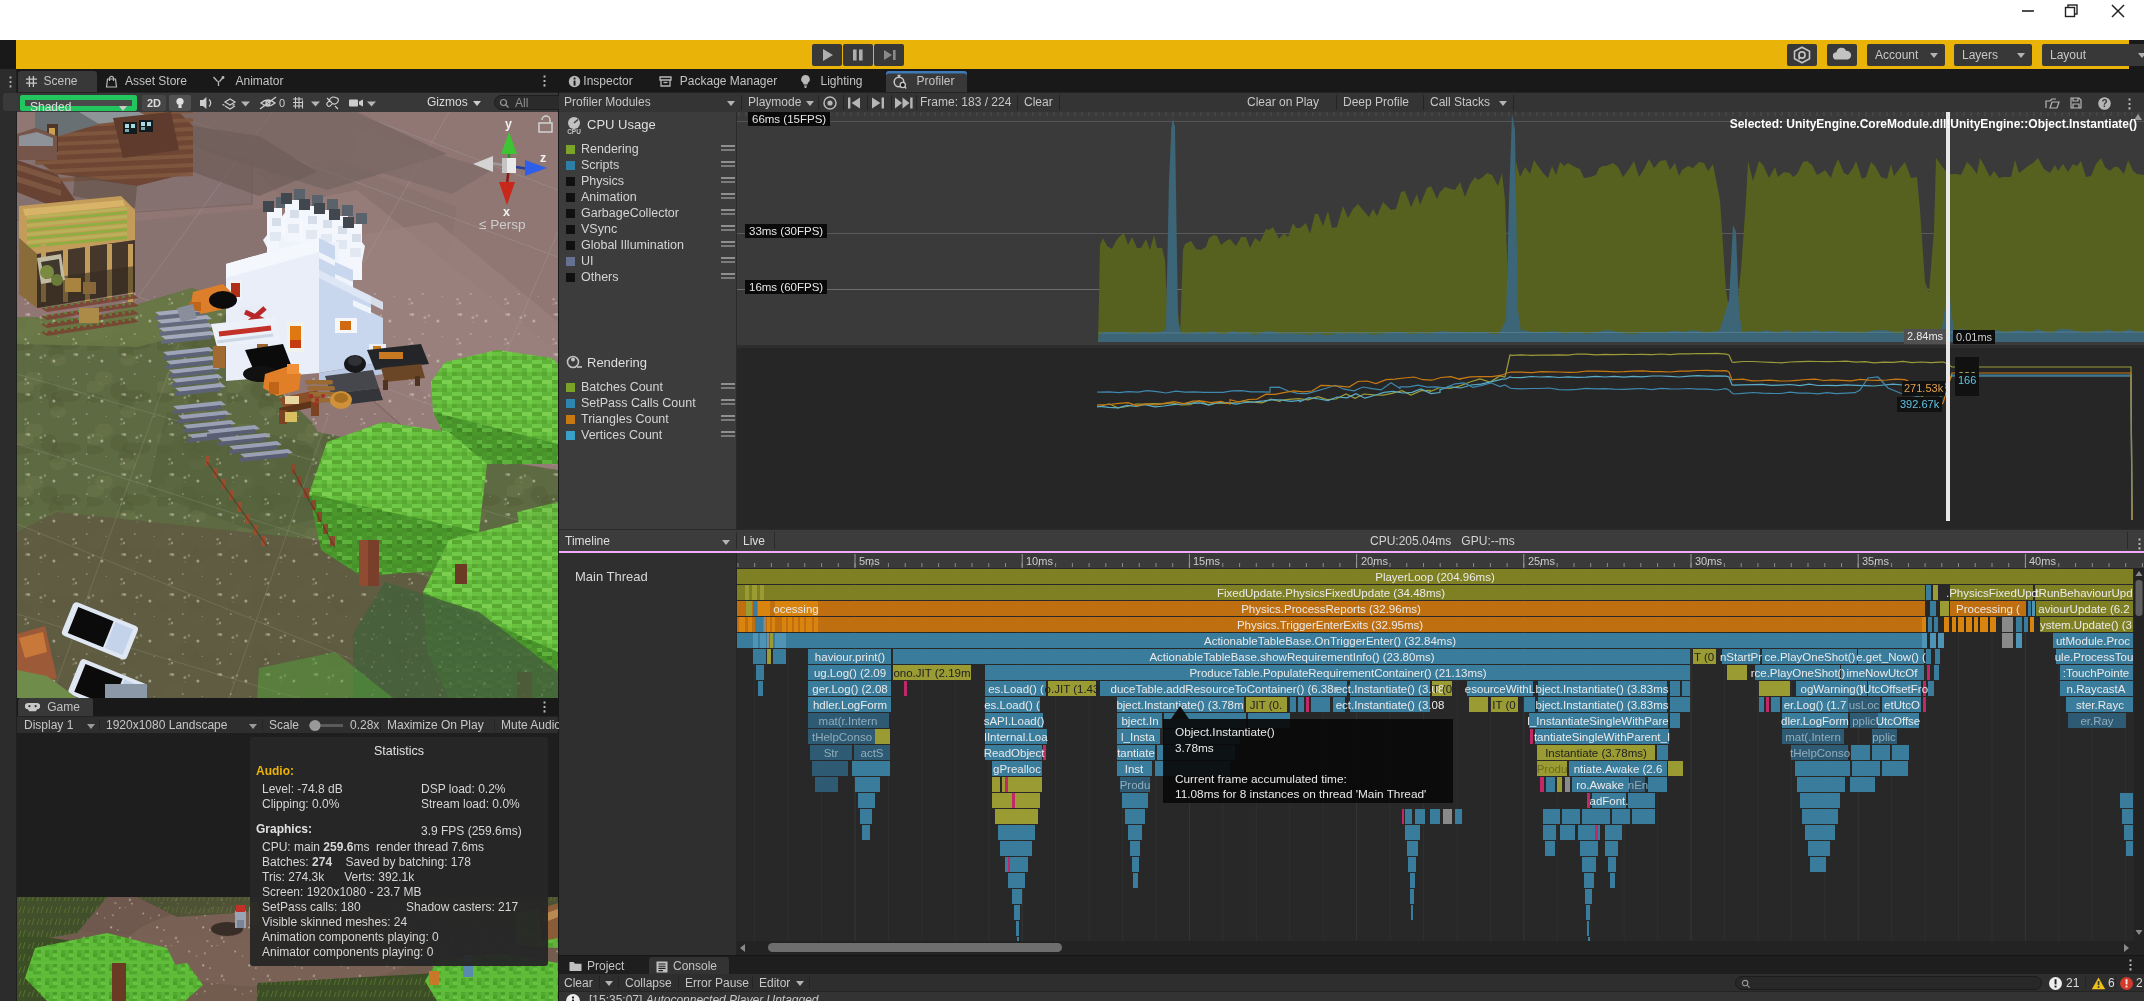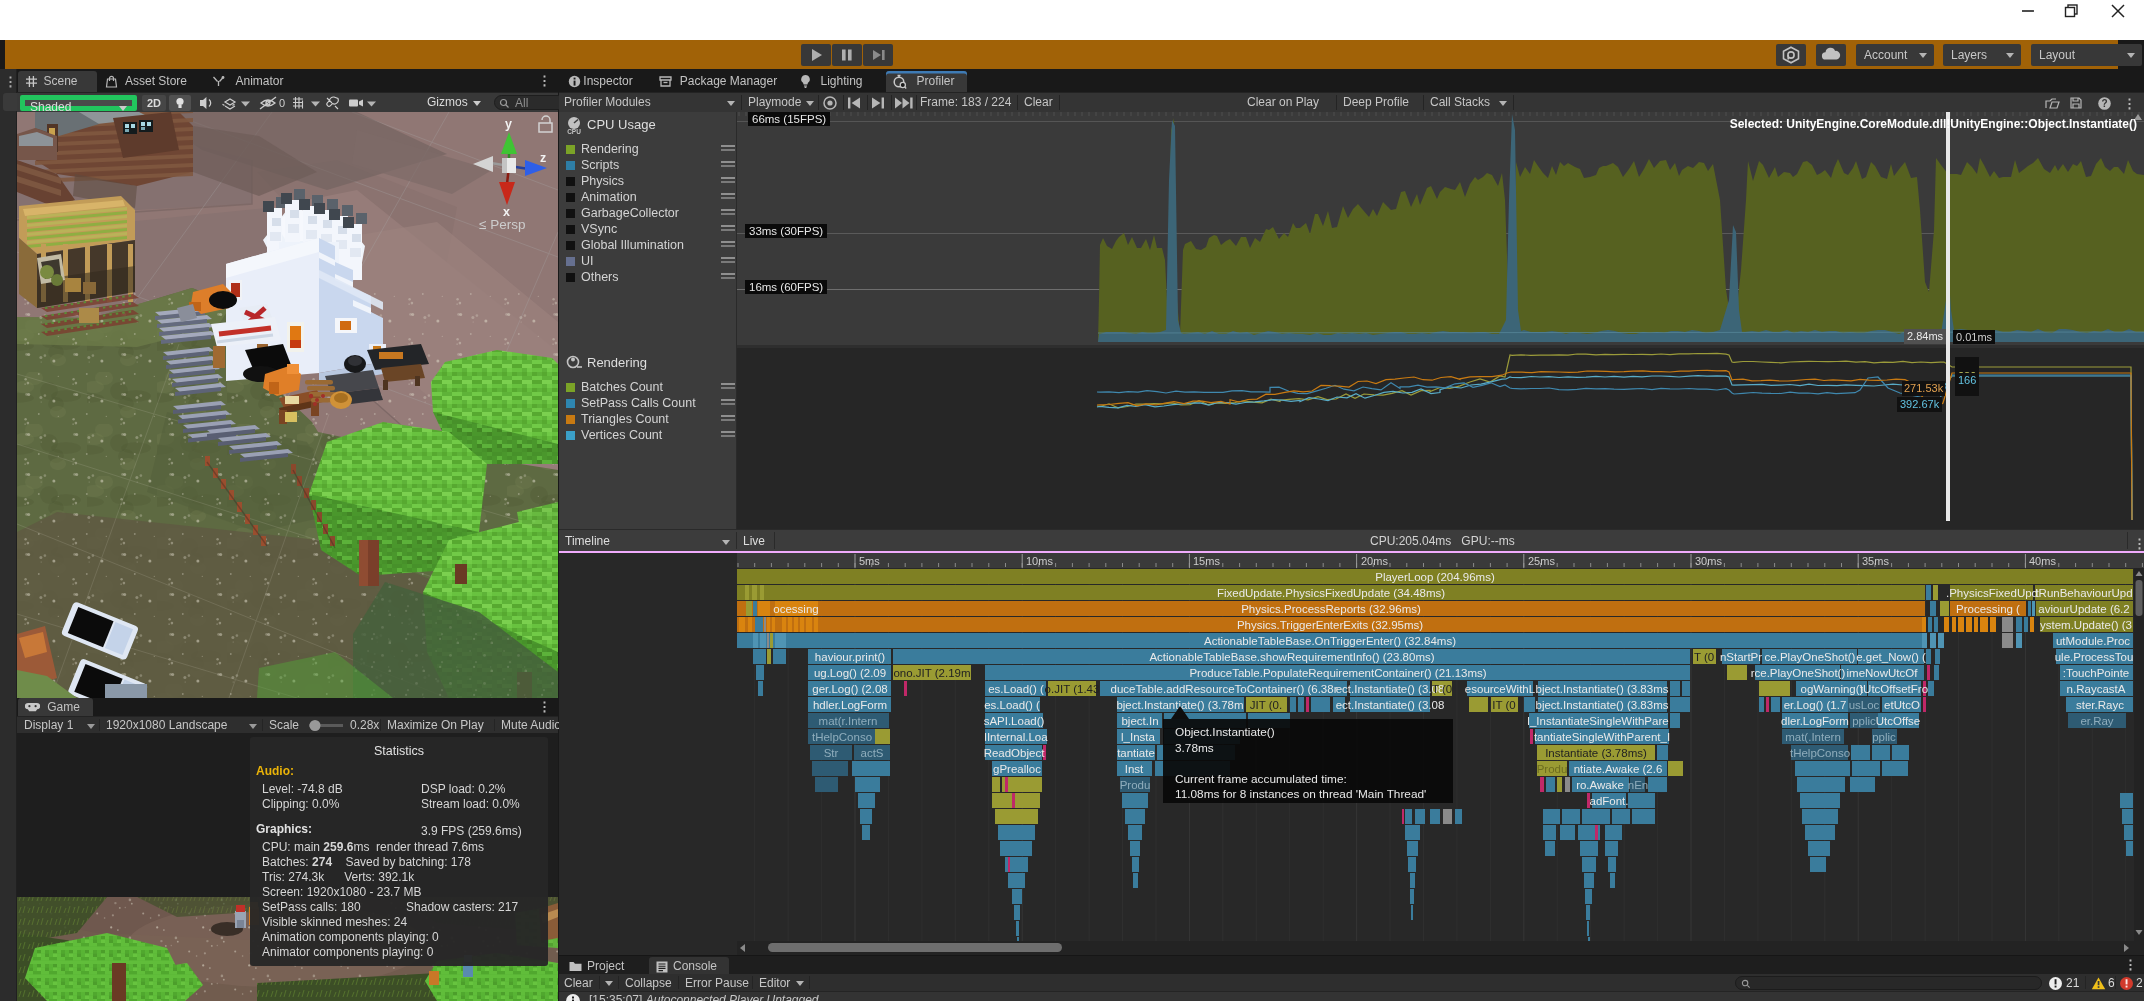--- a/index.html
+++ b/index.html
@@ -4,21 +4,21 @@
 <style>
 * { margin:0; padding:0; box-sizing:border-box; }
 html,body { width:2144px; height:1001px; overflow:hidden; background:#191919; }
 body { font-family:"Liberation Sans", sans-serif; }
 #app { position:absolute; left:0; top:0; width:2144px; height:1001px; }
 .abs { position:absolute; }
 .txt { color:#c6c6c6; font-size:12px; white-space:nowrap; }
 
 #titlebar { left:0; top:0; width:2144px; height:40px; background:#ffffff; }
 
-#maintb { left:5px; top:40px; width:2113px; height:29px; background:#a16207; }
+#maintb { left:16px; top:40px; width:2113px; height:29px; background:#eab308; }
 .tbbtn { position:absolute; top:4px; height:22px; background:#383838; border-radius:2px; }
 .ddtext { color:#c8c8c8; font-size:12px; line-height:22px; padding-left:8px; display:inline-block; }
 .darr { position:absolute; right:7px; top:9px; width:0; height:0; border-left:4.5px solid transparent; border-right:4.5px solid transparent; border-top:5px solid #b4b4b4; }
 
 .tabrow { background:#191919; }
 .tab { position:absolute; top:2px; height:21px; color:#c3c3c3; font-size:12px; line-height:21px; text-align:center; }
 .tab.active { background:#383838; border-radius:3px 3px 0 0; }
 .ptoolbar { background:#2e2e2e; border-top:1px solid #232323; }
 .sep { position:absolute; top:2px; bottom:2px; width:1px; background:#242424; }
 .kebab { color:#b9b9b9; font-size:13px; font-weight:bold; letter-spacing:0; }
@@ -774,20 +774,23 @@
       <span class="abs" style="left:6px;color:#dedede">Timeline</span>
       <span class="darr" style="left:163px;top:10px;right:auto"></span>
       <span class="sep" style="left:177px;background:#2a2a2a"></span>
       <span class="abs" style="left:184px;color:#dedede">Live</span>
       <span class="sep" style="left:215px;background:#2a2a2a"></span>
       <span class="abs" style="left:811px;color:#d2d2d2">CPU:205.04ms&nbsp;&nbsp;&nbsp;GPU:--ms</span>
       <span class="sep" style="left:1568px;background:#2a2a2a"></span>
       <span class="abs kebab" style="left:1574px;top:2px">⋮</span>
     </div>
 
+    <div class="abs" style="left:0;top:484px;width:178px;height:408px;background:#2f2f2f;border-right:1px solid #262626">
+      <div class="txt" style="position:absolute;left:16px;top:16px;font-size:13px;color:#d8d8d8">Main Thread</div>
+    </div>
     <div id="flame" class="abs" style="left:178px;top:484px;width:1407px;height:402px;background:#282828;overflow:hidden">
       <svg class="abs" style="left:0;top:0" width="1407" height="402" viewBox="0 0 1407 402">
         <g transform="translate(-737,-553)">
 <rect x="737" y="552" width="1407" height="16" fill="#3a3a3a"></rect>
 <path d="M704.5 563 v4 M721.2 563 v4 M738.0 563 v4 M754.7 563 v4 M771.4 563 v4 M788.1 563 v4 M804.8 563 v4 M821.6 563 v4 M838.3 563 v4 M855.0 563 v4 M871.7 563 v4 M888.4 563 v4 M905.2 563 v4 M921.9 563 v4 M938.6 563 v4 M955.3 563 v4 M972.0 563 v4 M988.8 563 v4 M1005.5 563 v4 M1022.2 563 v4 M1038.9 563 v4 M1055.6 563 v4 M1072.4 563 v4 M1089.1 563 v4 M1105.8 563 v4 M1122.5 563 v4 M1139.2 563 v4 M1156.0 563 v4 M1172.7 563 v4 M1189.4 563 v4 M1206.1 563 v4 M1222.8 563 v4 M1239.6 563 v4 M1256.3 563 v4 M1273.0 563 v4 M1289.7 563 v4 M1306.4 563 v4 M1323.2 563 v4 M1339.9 563 v4 M1356.6 563 v4 M1373.3 563 v4 M1390.0 563 v4 M1406.8 563 v4 M1423.5 563 v4 M1440.2 563 v4 M1456.9 563 v4 M1473.6 563 v4 M1490.4 563 v4 M1507.1 563 v4 M1523.8 563 v4 M1540.5 563 v4 M1557.2 563 v4 M1574.0 563 v4 M1590.7 563 v4 M1607.4 563 v4 M1624.1 563 v4 M1640.8 563 v4 M1657.6 563 v4 M1674.3 563 v4 M1691.0 563 v4 M1707.7 563 v4 M1724.4 563 v4 M1741.2 563 v4 M1757.9 563 v4 M1774.6 563 v4 M1791.3 563 v4 M1808.0 563 v4 M1824.8 563 v4 M1841.5 563 v4 M1858.2 563 v4 M1874.9 563 v4 M1891.6 563 v4 M1908.4 563 v4 M1925.1 563 v4 M1941.8 563 v4 M1958.5 563 v4 M1975.2 563 v4 M1992.0 563 v4 M2008.7 563 v4 M2025.4 563 v4 M2042.1 563 v4 M2058.8 563 v4 M2075.6 563 v4 M2092.3 563 v4 M2109.0 563 v4 M2125.7 563 v4 M2142.4 563 v4" stroke="#8a8a8a" stroke-width="1"></path>
 <path d="M855.0 554 v14" stroke="#9a9a9a" stroke-width="1"></path>
             <text x="859" y="565" font-size="11" fill="#cccccc">5ms</text>
 <path d="M1022.2 554 v14" stroke="#9a9a9a" stroke-width="1"></path>
             <text x="1026" y="565" font-size="11" fill="#cccccc">10ms</text>
 <path d="M1189.4 554 v14" stroke="#9a9a9a" stroke-width="1"></path>

